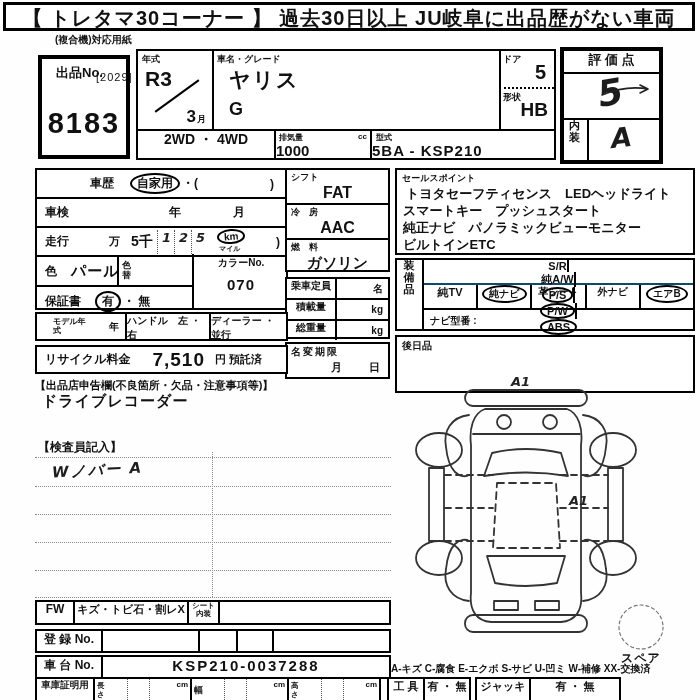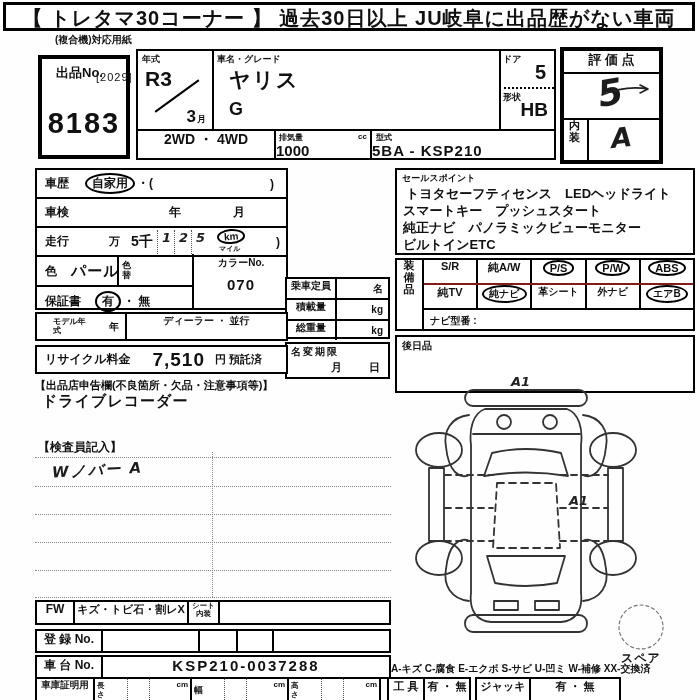--- a/index.html
+++ b/index.html
@@ -97,21 +97,21 @@
         <span class="stack" style="width:13px;font-size:11px;">内装</span>
       </div>
       <div style="flex:1;position:relative;">
         <span class="hand" style="position:absolute;left:22px;top:2px;font-size:27px;transform:rotate(-6deg);">A</span>
       </div>
     </div>
   </div>
 
   <div class="abs b2" style="left:35px;top:168px;width:253px;height:142px;">
 
-    <div class="flex" style="height:27px;border-bottom:2px solid #000;position:relative;">
+    <div class="flex" style="height:27px;border-bottom:2px solid #000;position:relative;padding-left:45px;">
       <span class="bold" style="font-size:12px;margin-left:8px;">車歴</span>
       <span class="oval bold" style="font-size:12px;margin-left:16px;">自家用</span>
       <span class="bold" style="font-size:12px;margin-left:2px;">・(</span>
       <span class="bold" style="font-size:12px;position:absolute;right:12px;">)</span>
     </div>
 
     <div class="flex" style="height:27px;border-bottom:2px solid #000;position:relative;">
       <span class="bold" style="font-size:12px;margin-left:8px;">車検</span>
       <span class="bold" style="font-size:12px;position:absolute;left:132px;">年</span>
       <span class="bold" style="font-size:12px;position:absolute;left:196px;">月</span>
@@ -140,20 +140,34 @@
       <span class="oval bold" style="font-size:12px;margin-left:14px;">有</span>
       <span class="bold" style="font-size:12px;margin-left:2px;">・ 無</span>
     </div>
 
     <div class="abs" style="left:155px;top:84px;width:94px;height:54px;border-left:2px solid #000;">
       <div class="bold" style="font-size:10px;text-align:center;padding-top:2px;">カラーNo.</div>
       <div class="bold" style="font-size:15px;text-align:center;padding-top:6px;letter-spacing:1px;">070</div>
     </div>
   </div>
 
+  <div class="abs b2" style="left:285px;top:168px;width:105px;height:104px;">
+    <div style="height:33px;border-bottom:2px solid #000;position:relative;">
+      <span class="lbl" style="position:absolute;left:4px;top:1px;">シフト</span>
+      <span class="bold abs" style="left:0;right:0;bottom:1px;text-align:center;font-size:16px;">FAT</span>
+    </div>
+    <div style="height:33px;border-bottom:2px solid #000;position:relative;">
+      <span class="lbl" style="position:absolute;left:4px;top:1px;">冷　房</span>
+      <span class="bold abs" style="left:0;right:0;bottom:1px;text-align:center;font-size:16px;">AAC</span>
+    </div>
+    <div style="height:34px;position:relative;">
+      <span class="lbl" style="position:absolute;left:4px;top:1px;">燃　料</span>
+      <span class="bold abs" style="left:0;right:0;bottom:1px;text-align:center;font-size:15px;">ガソリン</span>
+    </div>
+  </div>
 
   <div class="abs b2" style="left:285px;top:277px;width:105px;height:62px;">
     <div class="flex" style="height:19px;border-bottom:2px solid #000;">
       <span class="bold cellline cen" style="width:48px;height:100%;font-size:10px;">乗車定員</span>
       <span class="bold" style="margin-left:auto;margin-right:5px;font-size:10px;">名</span>
     </div>
     <div class="flex" style="height:19px;border-bottom:2px solid #000;">
       <span class="bold cellline cen" style="width:48px;height:100%;font-size:10px;">積載量</span>
       <span class="bold" style="margin-left:auto;margin-right:5px;font-size:10px;">kg</span>
     </div>
@@ -175,21 +189,21 @@
     <div class="bold" style="font-size:13px;line-height:17px;padding-left:6px;">スマートキー　プッシュスタート</div>
     <div class="bold" style="font-size:13px;line-height:17px;padding-left:6px;">純正ナビ　パノラミックビューモニター</div>
     <div class="bold" style="font-size:13px;line-height:17px;padding-left:6px;">ビルトインETC</div>
   </div>
 
   <div class="abs b2" style="left:395px;top:258px;width:300px;height:73px;display:flex;">
     <div class="cen cellline" style="width:25px;">
       <span class="stack" style="width:12px;font-size:11px;">装備品</span>
     </div>
     <div style="flex:1;">
-      <div class="flex" style="height:23px;border-bottom:2px solid #7f1d1d;">
+      <div class="flex" style="height:23px;border-bottom:2px solid #0c4a6e;flex-direction:column;">
         <span class="cen cellline" style="flex:1;height:100%;font-size:11px;font-weight:700;">
             <span style="font-size:11px;">S/R</span>
           </span>
         <span class="cen cellline" style="flex:1;height:100%;font-size:11px;font-weight:700;">
             <span style="font-size:11px;">純A/W</span>
           </span>
         <span class="cen cellline" style="flex:1;height:100%;font-size:11px;font-weight:700;">
             <span style="font-size:11px;" class="oval">P/S</span>
           </span>
         <span class="cen cellline" style="flex:1;height:100%;font-size:11px;font-weight:700;">
@@ -223,20 +237,23 @@
   </div>
 
   <div class="abs b2" style="left:395px;top:335px;width:300px;height:58px;">
     <div class="bold" style="font-size:10px;padding:2px 0 0 5px;">後日品</div>
   </div>
 
   <div class="abs b2 flex" style="left:35px;top:312px;width:253px;height:29px;">
     <div class="flex" style="width:88px;height:100%;position:relative;">
       <span class="stack" style="width:34px;font-size:8px;margin-left:16px;">モデル年式</span>
       <span class="bold" style="position:absolute;right:6px;font-size:10px;">年</span>
+    </div>
+    <div class="cen" style="width:82px;height:100%;border-left:2px solid #000;">
+      <span class="bold" style="font-size:10px;">ハンドル　左 ・ 右</span>
     </div>
     <div class="cen" style="flex:1;height:100%;border-left:2px solid #000;">
       <span class="bold" style="font-size:10px;">ディーラー ・ 並行</span>
     </div>
   </div>
 
   <div class="abs b2 flex" style="left:35px;top:345px;width:253px;height:29px;">
     <span class="bold" style="font-size:12px;margin-left:8px;">リサイクル料金</span>
     <span class="bold" style="font-size:19px;margin-left:22px;letter-spacing:1px;">7,510</span>
     <span class="bold" style="font-size:11px;margin-left:10px;">円 預託済</span>

